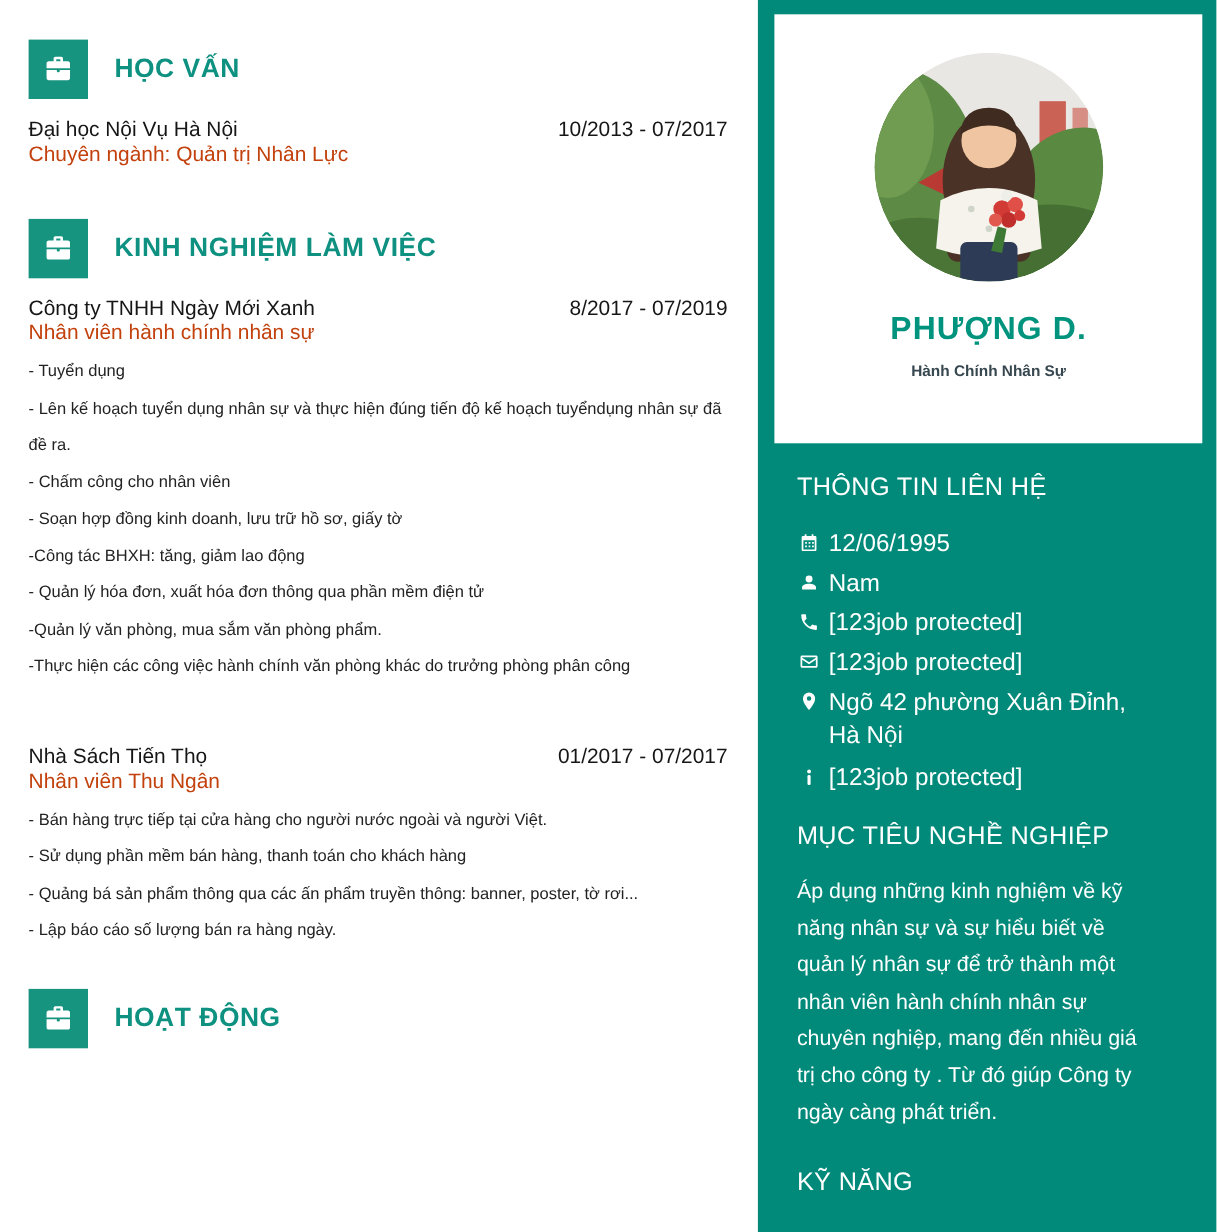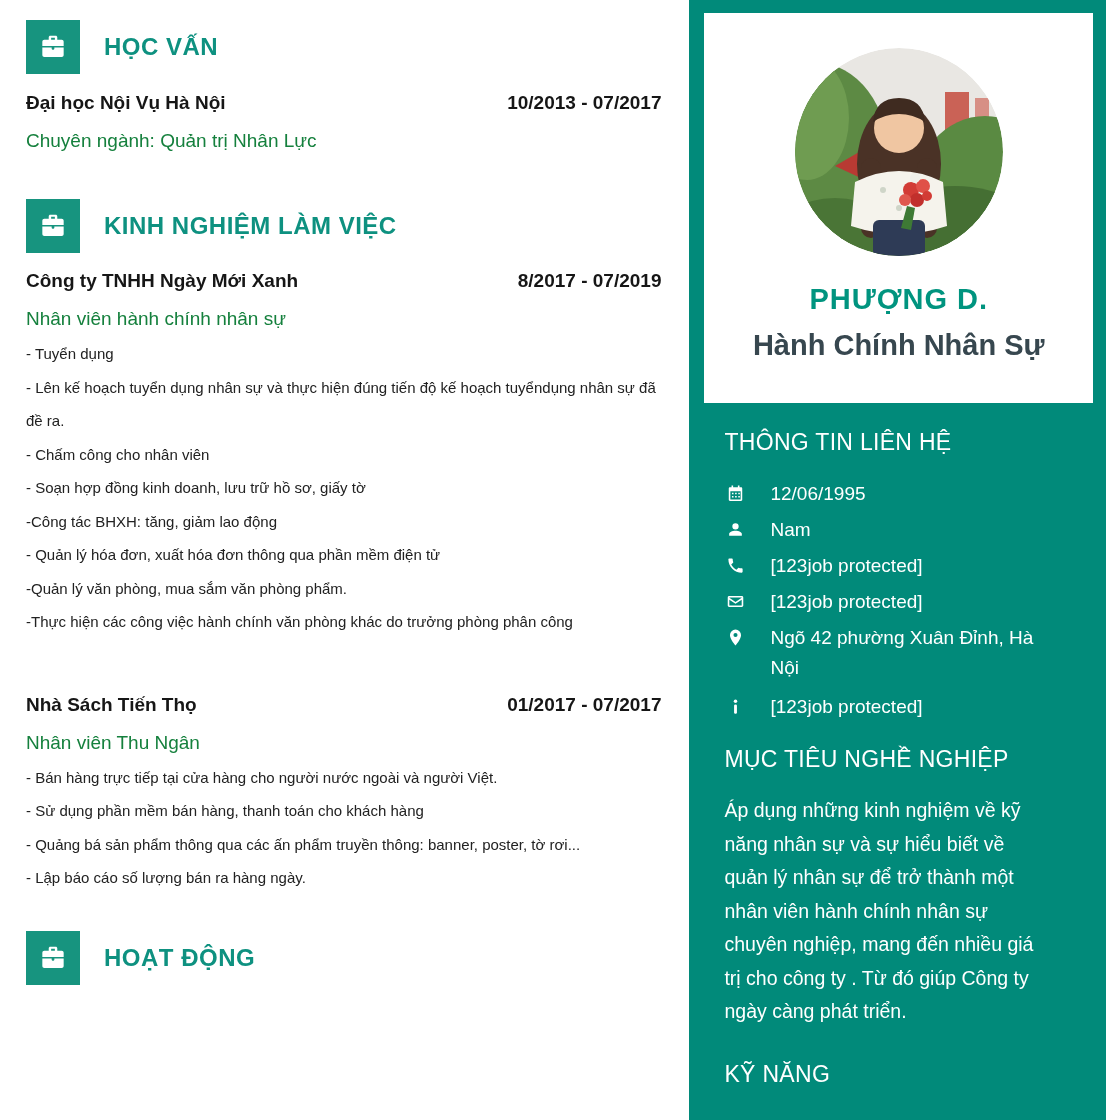--- a/index.html
+++ b/index.html
@@ -1,46 +1,46 @@
 <!DOCTYPE html>
 <html><head>
 <meta charset="utf-8">
 <style>
   html,body{margin:0;padding:0;background:#fff;}
   body{width:1106px;height:1120px;overflow:hidden;font-family:"Liberation Sans",sans-serif;}
   .page{display:flex;width:1106px;height:1120px;}
 
   
-  .main{width:718px;box-sizing:border-box;padding:20px 28px 0 26px;background:#fff;color:#1d1d1d;}
+  .main{width:718px;box-sizing:border-box;padding:36px 28px 0 26px;background:#fff;color:#1d1d1d;}
   .section-header{display:flex;align-items:center;gap:24px;}
   .icon-box{width:54px;height:54px;background:#17947f;display:flex;align-items:center;justify-content:center;flex:0 0 54px;}
   .icon-box svg{width:32px;height:32px;fill:#fff;}
   .section-title{color:#0e9180;font-size:24px;font-weight:bold;letter-spacing:.5px;}
-  .entry-head{display:flex;justify-content:space-between;align-items:baseline;font-size:19px;font-weight:bold;color:#161616;margin-top:17px;}
-  .entry-sub{font-size:19px;margin-top:16px;color:#15803d;}
+  .entry-head{display:flex;justify-content:space-between;align-items:baseline;font-size:19px;font-weight:normal;color:#161616;margin-top:17px;}
+  .entry-sub{font-size:19px;color:#c2410c;}
   .bullets{margin-top:7px;font-size:15px;line-height:33.5px;color:#222;}
   .sec-edu .entry-head{margin-top:18px;}
   .sec-exp{margin-top:47px;}
   .entry+.entry{margin-top:55px;}
   .sec-act{margin-top:36px;}
 
   
   .sidebar{width:434px;box-sizing:border-box;background:#018a7a;color:#fff;padding:13px 13px 0 15px;}
   .card{background:#fff;height:390px;display:flex;flex-direction:column;align-items:center;box-sizing:border-box;}
   .photo{width:208px;height:208px;border-radius:50%;overflow:hidden;margin-top:35px;flex:0 0 auto;}
   .photo svg{display:block;width:208px;height:208px;}
   .person-name{color:#00947f;font-size:29px;font-weight:bold;letter-spacing:1px;margin-top:27px;}
-  .person-title{color:#37474f;font-size:29px;font-weight:bold;margin-top:13px;}
+  .person-title{color:#37474f;font-size:14px;font-weight:bold;margin-top:13px;}
   .sb-heading{font-size:23px;font-weight:normal;letter-spacing:.3px;color:#fff;}
   .h-contact{margin:26px 0 0 20px;}
   .contact-list{margin:27px 0 0 22px;}
   .contact-row{display:flex;align-items:flex-start;margin-bottom:13px;}
   .contact-row .ci{width:20px;height:22px;flex:0 0 20px;margin-top:1px;}
   .contact-row .ci svg{width:19px;height:19px;fill:#fff;}
-  .contact-text{font-size:19px;line-height:22px;margin-left:24px;max-width:292px;}
+  .contact-text{font-size:22px;line-height:22px;margin-left:7px;max-width:292px;}
   .addr{line-height:30px;margin-top:-4px;}
   .h-objective{margin:27px 0 0 20px;}
   .sb-text{font-size:19.5px;line-height:33.5px;margin:21px 0 0 20px;max-width:320px;}
   .h-skills{margin:32px 0 0 20px;}
 </style>
 </head>
 <body>
 
 <div class="page">
 

